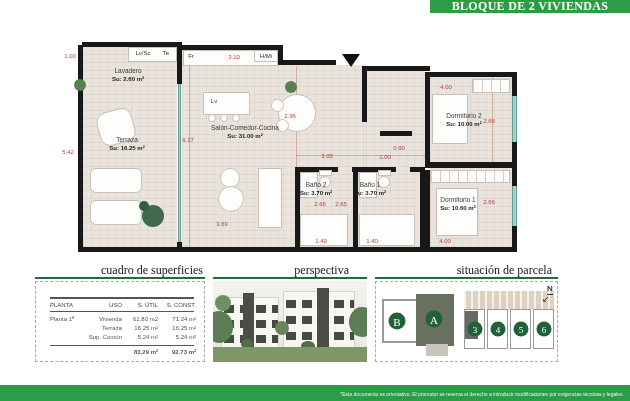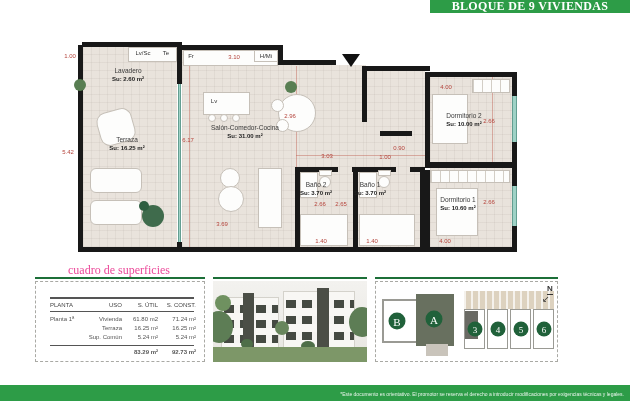--- a/index.html
+++ b/index.html
@@ -18,21 +18,21 @@
   .redline{position:absolute;background:rgba(190,95,82,0.45);}
   .dim{position:absolute;color:#b5443c;font-size:6px;line-height:1;transform:translate(-50%,-50%);white-space:nowrap;}
   .rname{position:absolute;color:#3a3a3a;font-size:6.5px;line-height:1;transform:translate(-50%,-50%);white-space:nowrap;}
   .rarea{position:absolute;color:#222;font-size:6px;font-weight:bold;line-height:1;transform:translate(-50%,-50%);white-space:nowrap;}
   .fixl{position:absolute;color:#333;font-size:6px;line-height:1;transform:translate(-50%,-50%);white-space:nowrap;}
   .tri-down{position:absolute;width:0;height:0;border-left:9px solid transparent;border-right:9px solid transparent;border-top:13px solid #111;}
   .plantblob{position:absolute;border-radius:50%;background:#587e52;}
   .wardrobe{position:absolute;background:#fdfdfc;border:1px solid #c6c0b8;box-sizing:border-box;
     background-image:repeating-linear-gradient(90deg,#d3cec6 0 1px,transparent 1px 9px);}
   
-  .sec-heading{position:absolute;font-family:"Liberation Serif",serif;font-size:12px;color:#ec4899;text-align:center;white-space:nowrap;}
+  .sec-heading{position:absolute;font-family:"Liberation Serif",serif;font-size:12px;color:#0f172a;text-align:right;white-space:nowrap;}
   .sec-rule{position:absolute;height:2px;background:#1c6f38;}
   .dash-box{position:absolute;border:1px dashed #a9a9a4;box-sizing:border-box;background:#fff;}
   
   .stable{position:absolute;font-size:6px;color:#555;line-height:1;}
   .srow{display:grid;grid-template-columns:36px 34px 34px 36px;column-gap:2px;}
   .shead{border-top:2px solid #555;border-bottom:1px solid #555;padding:3px 0;color:#444;}
   .sdata{padding:2px 0 1px 0;}
   .stotal{border-top:1px solid #555;margin-top:4px;padding-top:3px;}
   .cl{text-align:left;} .cr{text-align:right;}
   
@@ -47,21 +47,21 @@
     font-family:"Liberation Serif",serif;display:flex;align-items:center;justify-content:center;
     transform:translate(-50%,-50%);}
   .unit{position:absolute;background:#fff;border:1px solid #9a9a94;box-sizing:border-box;}
 </style>
 </head>
 <body>
 
 <div id="canvas">
 
   <div class="greenbar" style="left:430px;top:0;width:200px;height:13px;">
-    <div style="text-align:center;font-weight:bold;font-size:12px;letter-spacing:0.3px;line-height:13px;">BLOQUE DE 9 VIVIENDAS</div>
+    <div style="text-align:center;font-weight:bold;font-size:12px;letter-spacing:0.3px;line-height:13px;">BLOQUE DE 2 VIVIENDAS</div>
   </div>
 
   <div>
 
     <div class="floor" style="left:83px;top:47px;width:94px;height:200px;"></div>
     <div class="floor" style="left:182px;top:50px;width:101px;height:197px;"></div>
     <div class="floor" style="left:283px;top:65px;width:83px;height:182px;"></div>
     <div class="floor" style="left:366px;top:71px;width:59px;height:176px;"></div>
     <div class="floor" style="left:430px;top:77px;width:82px;height:170px;"></div>
 
@@ -206,20 +206,21 @@
       </div>
       <div class="srow stotal">
         <div class="cl"></div>
           <div class="cr"></div>
         <div class="cr" style="font-weight:bold;">83.29 m²</div>
         <div class="cr" style="font-weight:bold;">92.73 m²</div>
       </div>
     </div>
   </div>
 
+  <div class="sec-heading" style="left:213px;top:263px;width:136px;">perspectiva</div>
   <div class="sec-rule" style="left:213px;top:277px;width:154px;"></div>
   <div class="photo" style="left:213px;top:281px;width:154px;height:81px;">
     <div class="bldg" style="left:8px;top:16px;width:58px;height:52px;">
       <div class="band" style="left:2px;top:7px;width:54px;"></div>
       <div class="band" style="left:2px;top:22px;width:54px;"></div>
       <div class="band" style="left:2px;top:37px;width:54px;"></div>
     </div>
     <div class="darkcol" style="left:30px;top:12px;width:11px;height:56px;"></div>
     <div class="bldg" style="left:70px;top:10px;width:72px;height:58px;">
       <div class="band" style="left:2px;top:8px;width:68px;"></div>
@@ -229,20 +230,21 @@
     <div class="darkcol" style="left:104px;top:7px;width:12px;height:61px;"></div>
     <div class="tree" style="left:-8px;top:30px;width:28px;height:32px;"></div>
     <div class="tree" style="left:2px;top:14px;width:16px;height:16px;background:#6f9160;"></div>
     <div class="tree" style="left:136px;top:26px;width:26px;height:30px;"></div>
     <div class="tree" style="left:62px;top:40px;width:14px;height:14px;background:#68865c;"></div>
     <div class="tree" style="left:28px;top:58px;width:12px;height:10px;background:#4e6e48;"></div>
     <div class="tree" style="left:88px;top:60px;width:14px;height:10px;background:#4e6e48;"></div>
     <div class="grass" style="left:0;top:66px;width:154px;height:15px;"></div>
   </div>
 
+  <div class="sec-heading" style="left:375px;top:263px;width:177px;">situación de parcela</div>
   <div class="sec-rule" style="left:375px;top:277px;width:183px;"></div>
   <div class="dash-box" style="left:375px;top:281px;width:183px;height:81px;">
 
     <div class="unit" style="left:6px;top:17px;width:40px;height:44px;border-width:2px;"></div>
     <div style="position:absolute;left:40px;top:12px;width:38px;height:52px;background:#68705f;"></div>
     <div style="position:absolute;left:50px;top:62px;width:22px;height:12px;background:#c9c4bb;"></div>
     <div class="site-circle" style="left:21px;top:39px;width:17px;height:17px;font-size:11px;">B</div>
     <div class="site-circle" style="left:58px;top:37px;width:17px;height:17px;font-size:11px;">A</div>
 
     <div style="position:absolute;left:88px;top:9px;width:90px;height:18px;background:#ddd2bf;

